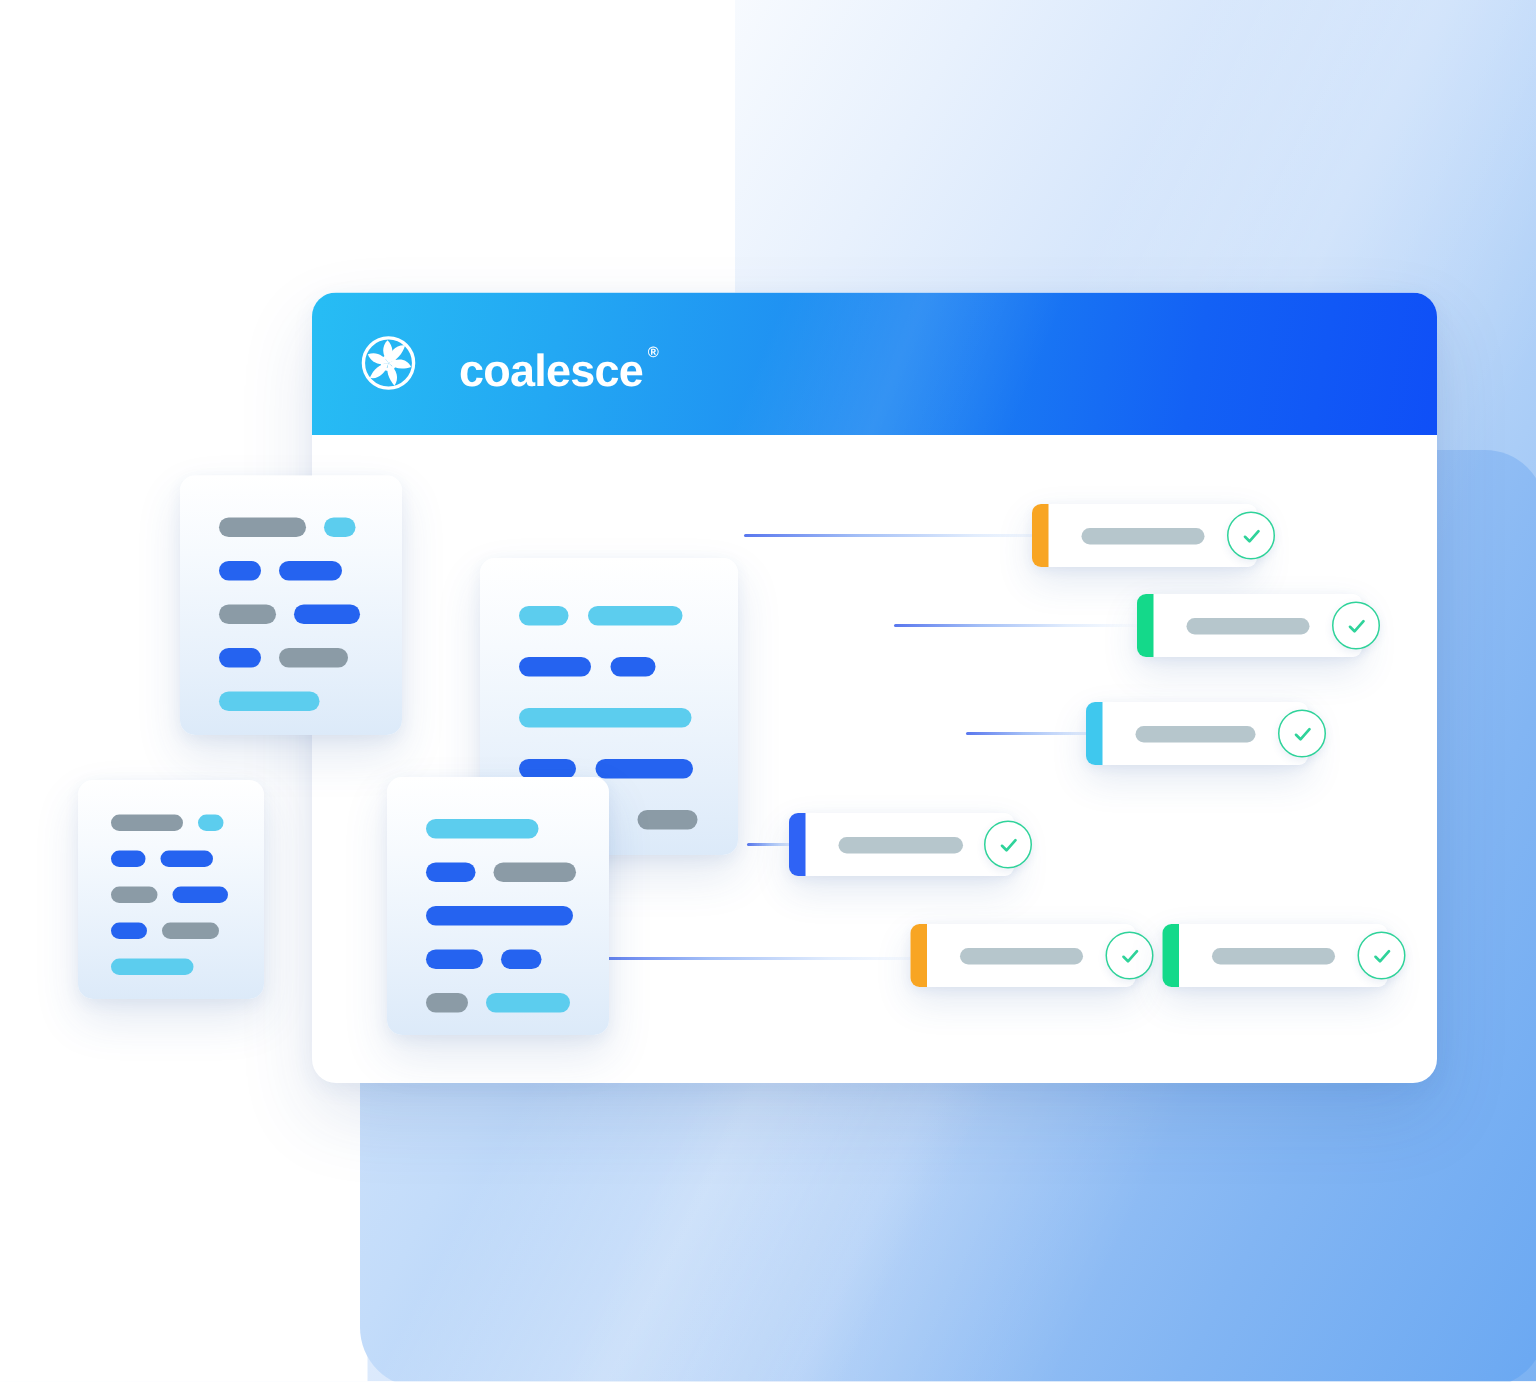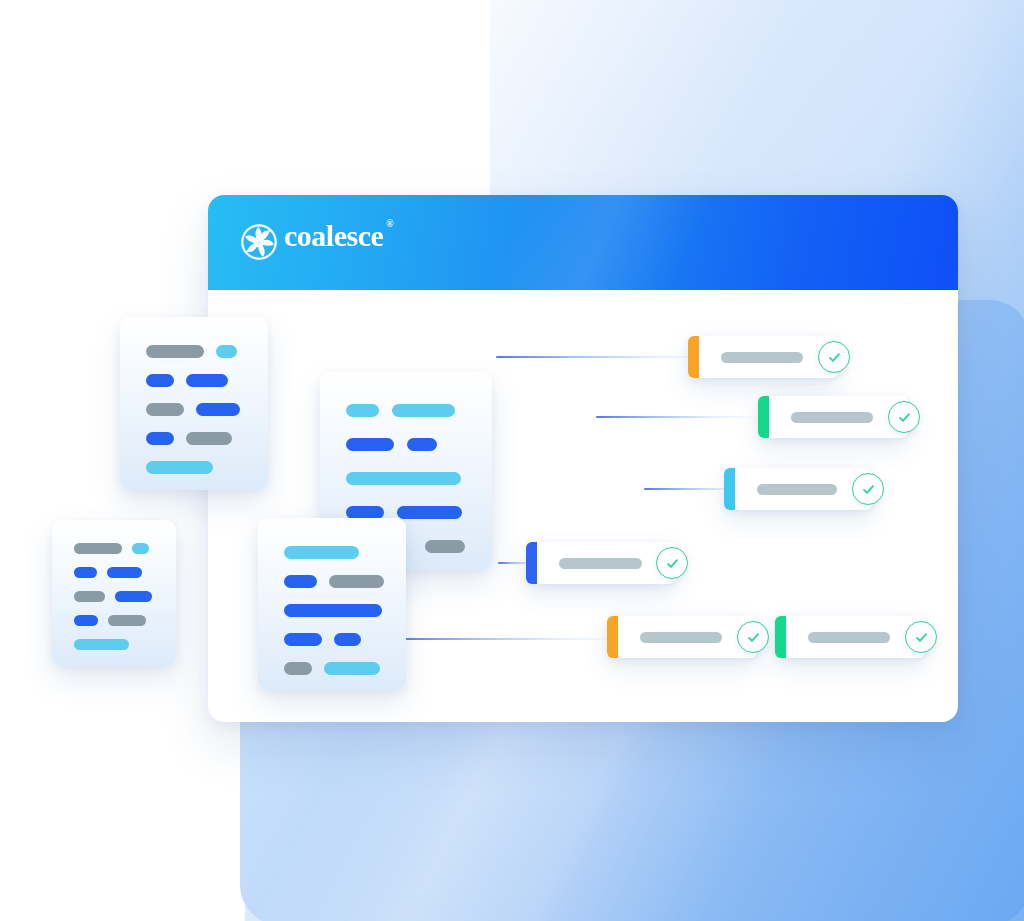--- a/index.html
+++ b/index.html
@@ -108,23 +108,22 @@
     content:"";
     position:absolute; inset:0;
     background: linear-gradient(112deg,
         rgba(255,255,255,0.0) 40%,
         rgba(255,255,255,0.10) 52%,
         rgba(255,255,255,0.0) 64%);
   }
   .brand {
     position: absolute;
     left: 30px; top: 26px;
-    display: flex; align-items: flex-start; gap: 4px;
+    display: flex; align-items: flex-end; gap: 26px;
     z-index: 2;
-    font-family: Liberation Serif, serif;
   }
   .brand-mark { width: 42px; height: 42px; display:block; }
   .brand-text {
     position: relative;
     color: #ffffff;
     font-size: 30px;
     font-weight: 700;
     letter-spacing: -0.5px;
     line-height: 1;
   }

